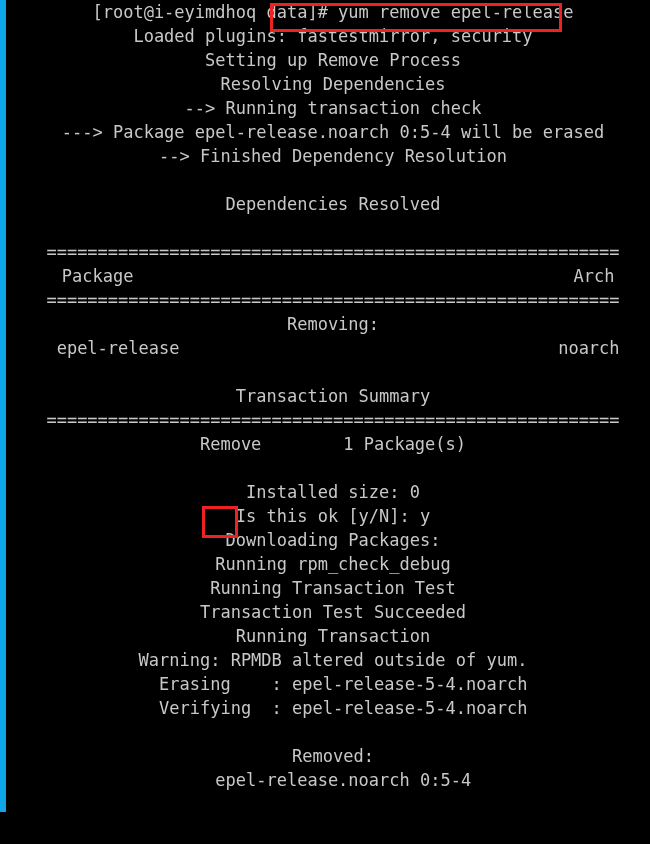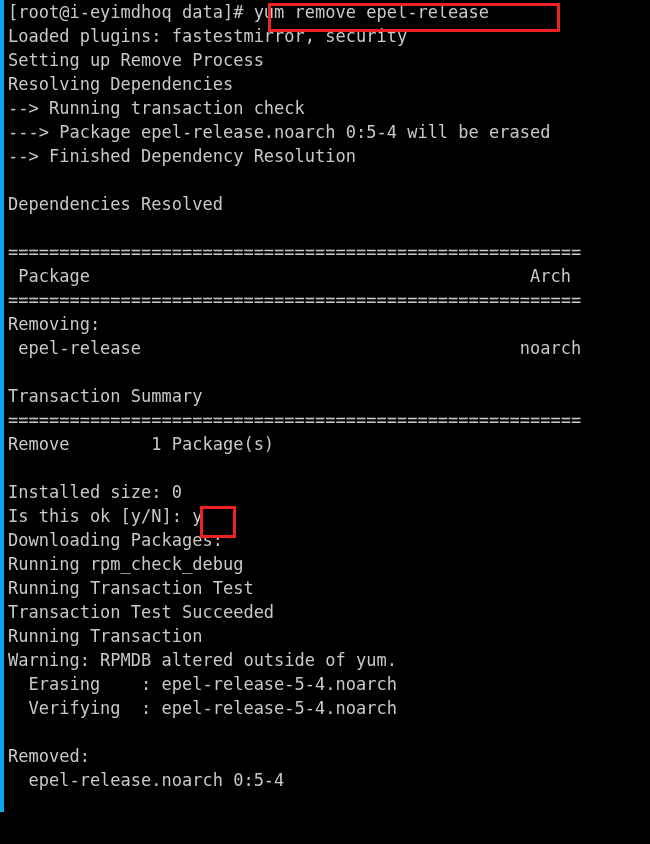--- a/index.html
+++ b/index.html
@@ -7,23 +7,24 @@
     margin: 0;
     padding: 0;
     background: #000000;
   }
   #terminal {
     position: relative;
     width: 650px;
     height: 812px;
     background: #000000;
     overflow: hidden;
-    border-left: 4px solid #0ea5e9;
+    border-left: 6px solid #0ea5e9;
     box-sizing: border-box;
     font-family: "DejaVu Sans Mono", "Liberation Mono", monospace;
+    text-align: center;
   }
   #screen {
     position: absolute;
     left: 0;
     top: 0;
     width: 650px;
     padding: 0;
     margin: 0;
   }
   .line {

